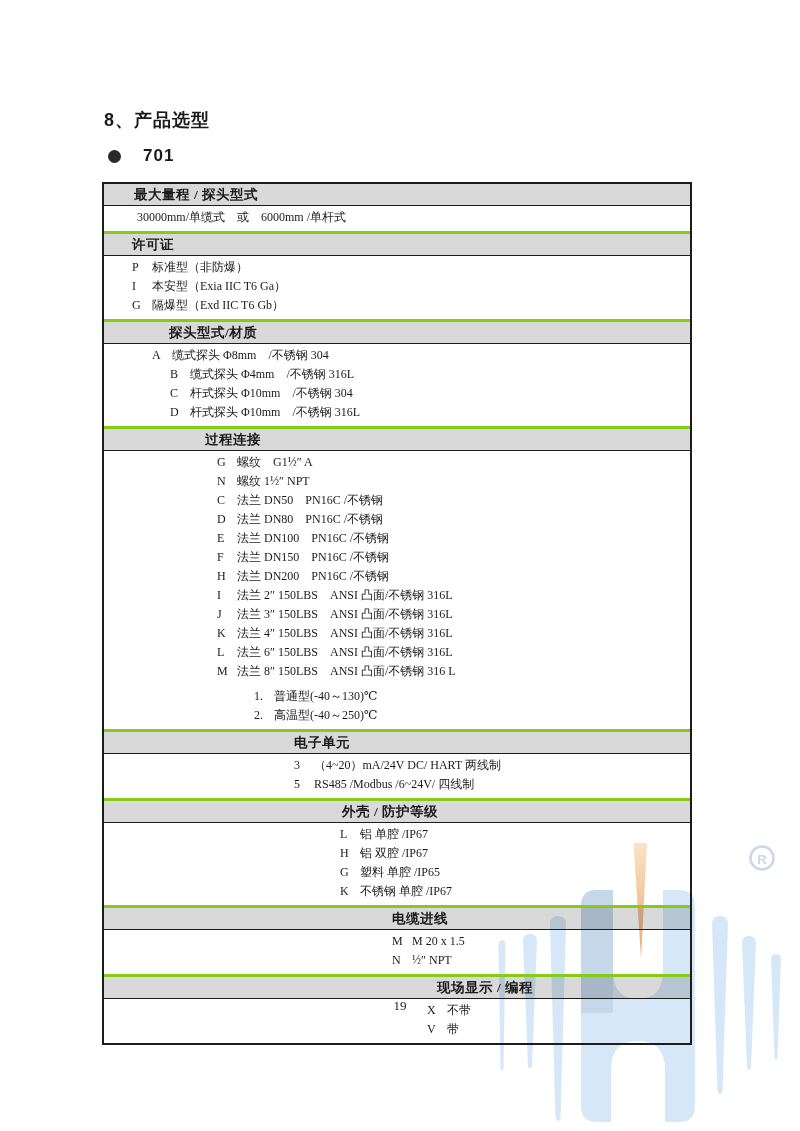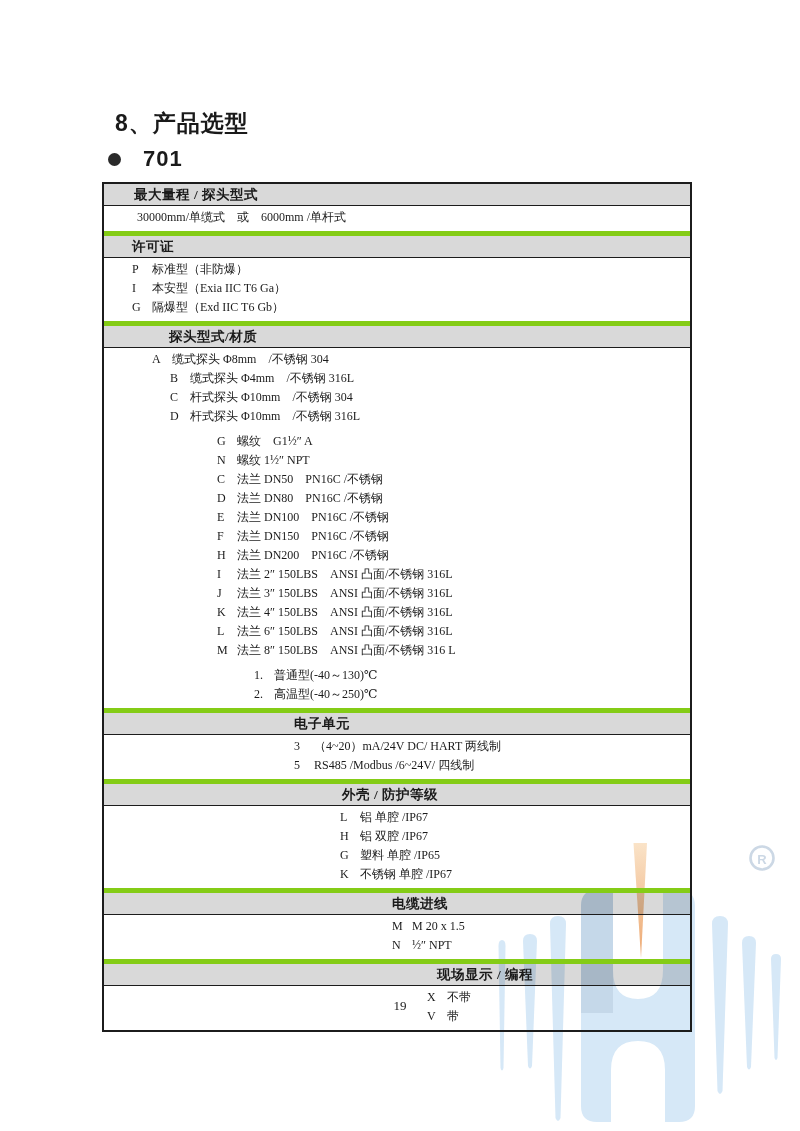--- a/index.html
+++ b/index.html
@@ -6,45 +6,45 @@
   body{
     width:800px;height:1131px;position:relative;overflow:hidden;
     background:#ffffff;
     font-family:"Liberation Serif","DejaVu Serif",serif;
     color:#1a1a1a;
   }
   .page{position:absolute;inset:0;}
 
   
   .doc-title{
-    position:absolute;left:115px;top:108px;
-    font-size:23px;font-weight:bold;letter-spacing:1px;
+    position:absolute;left:104px;top:108px;
+    font-size:18px;font-weight:bold;letter-spacing:1px;
     font-family:"Liberation Sans","DejaVu Sans",sans-serif;
   }
   .product-line{
     position:absolute;left:108px;top:146px;display:flex;align-items:center;
     font-family:"Liberation Sans","DejaVu Sans",sans-serif;
   }
   .bullet{
     width:13px;height:13px;border-radius:50%;background:#2a2a2a;display:inline-block;
   }
-  .product-code{font-size:22px;font-weight:bold;margin-left:22px;letter-spacing:1px;}
+  .product-code{font-size:17px;font-weight:bold;margin-left:22px;letter-spacing:1px;}
 
   
   .watermark{position:absolute;left:0;top:0;z-index:0;pointer-events:none;}
 
   
   .sel-table{
     position:absolute;left:102px;top:182px;width:590px;z-index:1;
     border:2px solid #1c1c1c;background:transparent;
     box-sizing:border-box;
   }
   .sec-header{
     background:rgba(0,0,0,0.15);
-    border-top:5px solid #84cc16;border-bottom:1px solid #1c1c1c;
+    border-top:3px solid #84cc16;border-bottom:1px solid #1c1c1c;
     height:21px;line-height:21px;font-size:13.5px;font-weight:bold;
     letter-spacing:0.5px;
   }
   .sec-header.first{border-top:none;}
   .items{padding:2px 0 4px 0;background:transparent;}
   .item-row{line-height:19px;font-size:12px;white-space:nowrap;}
   .code{display:inline-block;min-width:13px;margin-right:7px;}
 
   
   .page-number{
@@ -103,20 +103,21 @@
         <div class="item-row" style="padding-left: 28px;"><span class="code">I</span><span>本安型（Exia IIC T6 Ga）</span></div>
         <div class="item-row" style="padding-left: 28px;"><span class="code">G</span><span>隔爆型（Exd IIC T6 Gb）</span></div>
       </div>
       <div class="sec-header" style="padding-left: 65px;">探头型式/材质</div>
       <div class="items">
         <div class="item-row" style="padding-left: 48px;"><span class="code">A</span><span>缆式探头 Φ8mm　/不锈钢 304</span></div>
         <div class="item-row" style="padding-left: 66px;"><span class="code">B</span><span>缆式探头 Φ4mm　/不锈钢 316L</span></div>
         <div class="item-row" style="padding-left: 66px;"><span class="code">C</span><span>杆式探头 Φ10mm　/不锈钢 304</span></div>
         <div class="item-row" style="padding-left: 66px;"><span class="code">D</span><span>杆式探头 Φ10mm　/不锈钢 316L</span></div>
       </div>
+      <div class="sec-header" style="padding-left: 101px;">过程连接</div>
       <div class="items">
         <div class="item-row" style="padding-left: 113px;"><span class="code">G</span><span>螺纹　G1½″ A</span></div>
         <div class="item-row" style="padding-left: 113px;"><span class="code">N</span><span>螺纹 1½″ NPT</span></div>
         <div class="item-row" style="padding-left: 113px;"><span class="code">C</span><span>法兰 DN50　PN16C /不锈钢</span></div>
         <div class="item-row" style="padding-left: 113px;"><span class="code">D</span><span>法兰 DN80　PN16C /不锈钢</span></div>
         <div class="item-row" style="padding-left: 113px;"><span class="code">E</span><span>法兰 DN100　PN16C /不锈钢</span></div>
         <div class="item-row" style="padding-left: 113px;"><span class="code">F</span><span>法兰 DN150　PN16C /不锈钢</span></div>
         <div class="item-row" style="padding-left: 113px;"><span class="code">H</span><span>法兰 DN200　PN16C /不锈钢</span></div>
         <div class="item-row" style="padding-left: 113px;"><span class="code">I</span><span>法兰 2″ 150LBS　ANSI 凸面/不锈钢 316L</span></div>
         <div class="item-row" style="padding-left: 113px;"><span class="code">J</span><span>法兰 3″ 150LBS　ANSI 凸面/不锈钢 316L</span></div>

